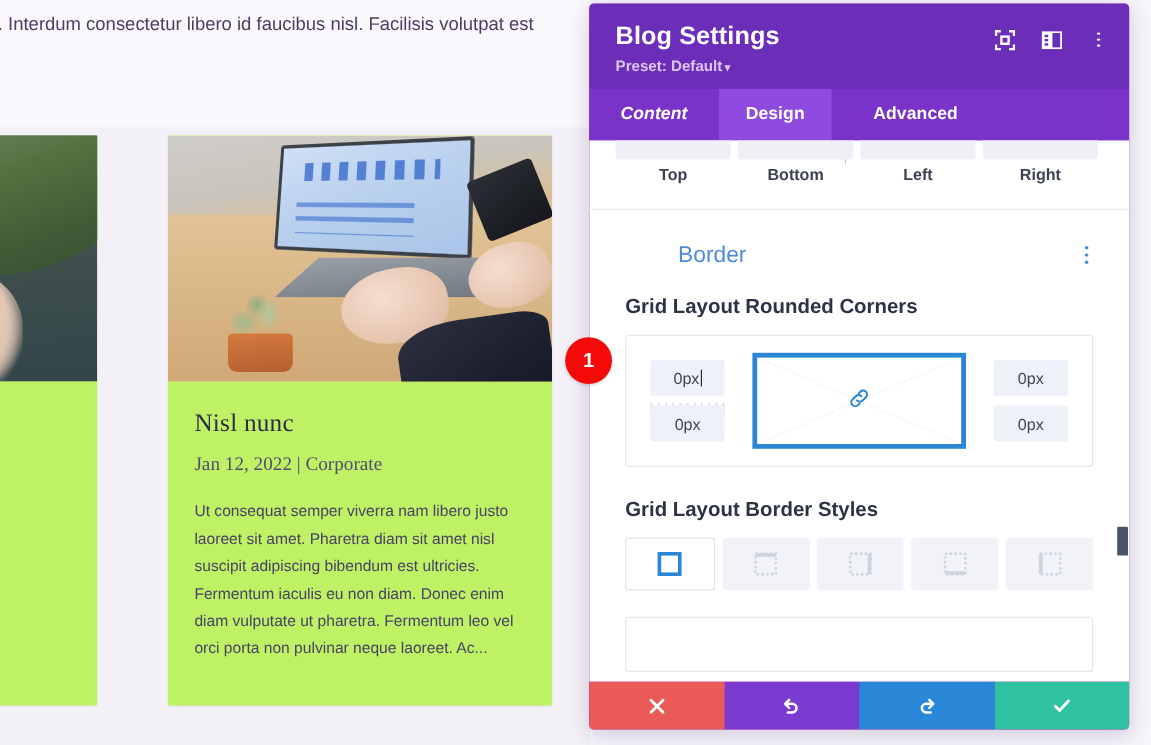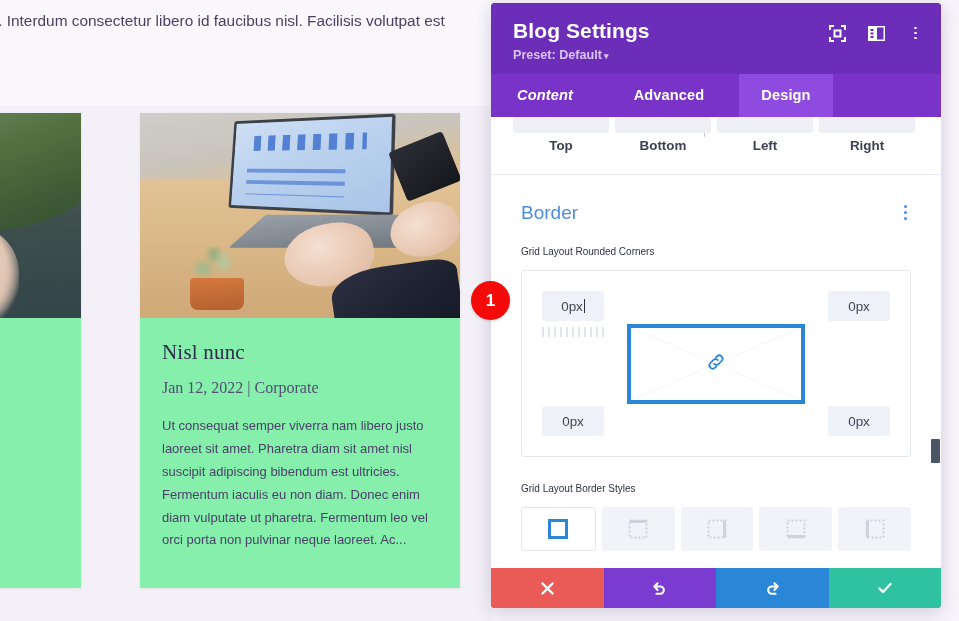--- a/index.html
+++ b/index.html
@@ -45,21 +45,21 @@
   }
 
   .cards-row {
     position: absolute;
     left: 0; top: 106px;
     width: 492px; height: 515px;
   }
 
   .post-card {
     position: absolute;
-    background: #86efac;
+    background: #bef264;
     box-shadow: 0 1px 3px rgba(60,40,90,0.07);
     overflow: hidden;
   }
   .card-left {
     left: -82px; top: 7px;
     width: 163px; height: 475px;
   }
   .card-mid {
     left: 140px; top: 7px;
     width: 320px; height: 475px;
@@ -341,47 +341,48 @@
   }
 
   .section {
     padding: 26px 30px 0 30px;
   }
   .section-head {
     display: flex;
     align-items: center;
     justify-content: space-between;
     margin-bottom: 22px;
+    margin-left: 44px;
   }
   .section-title {
     font-size: 19px;
     color: #4e8cde;
     font-weight: 400;
   }
   .kebab {
     display: flex; flex-direction: column; gap: 3px;
     cursor: pointer;
     padding: 4px;
   }
   .kebab i { width: 3px; height: 3px; background: #4e8cde; border-radius: 50%; display: block; }
   .kebab-white i { background: #fff; }
 
   .field-label {
-    font-size: 10px;
-    font-weight: 400;
+    font-size: 17px;
+    font-weight: 700;
     color: #2d3344;
     margin-bottom: 13px;
     margin-top: 15px;
   }
 
   
   .corners-box {
     border: 1px solid #e6e8ef;
     border-radius: 3px;
-    height: 187px;
+    height: 110px;
     position: relative;
     margin-bottom: 26px;
   }
   .corner-input {
     position: absolute;
     width: 62px; height: 30px;
     background: #eef1f7;
     border-radius: 3px;
     font-size: 13.4px;
     color: #3f4656;
@@ -565,22 +566,22 @@
         <div class="hicon kebab kebab-white">
           <i></i>
             <i></i>
             <i></i>
         </div>
       </div>
     </div>
 
     <div class="tabs">
       <div class="tab tab-content">Content</div>
+      <div class="tab tab-design">Design</div>
       <div class="tab tab-advanced">Advanced</div>
-      <div class="tab tab-design">Design</div>
     </div>
 
     <div class="modal-body">
 
       <div class="spacing-row">
         <div class="spacing-divider"></div>
 
         <div class="spacing-cell sc-top">
           <div class="spacing-input"></div>
           <div class="spacing-label">Top</div>

